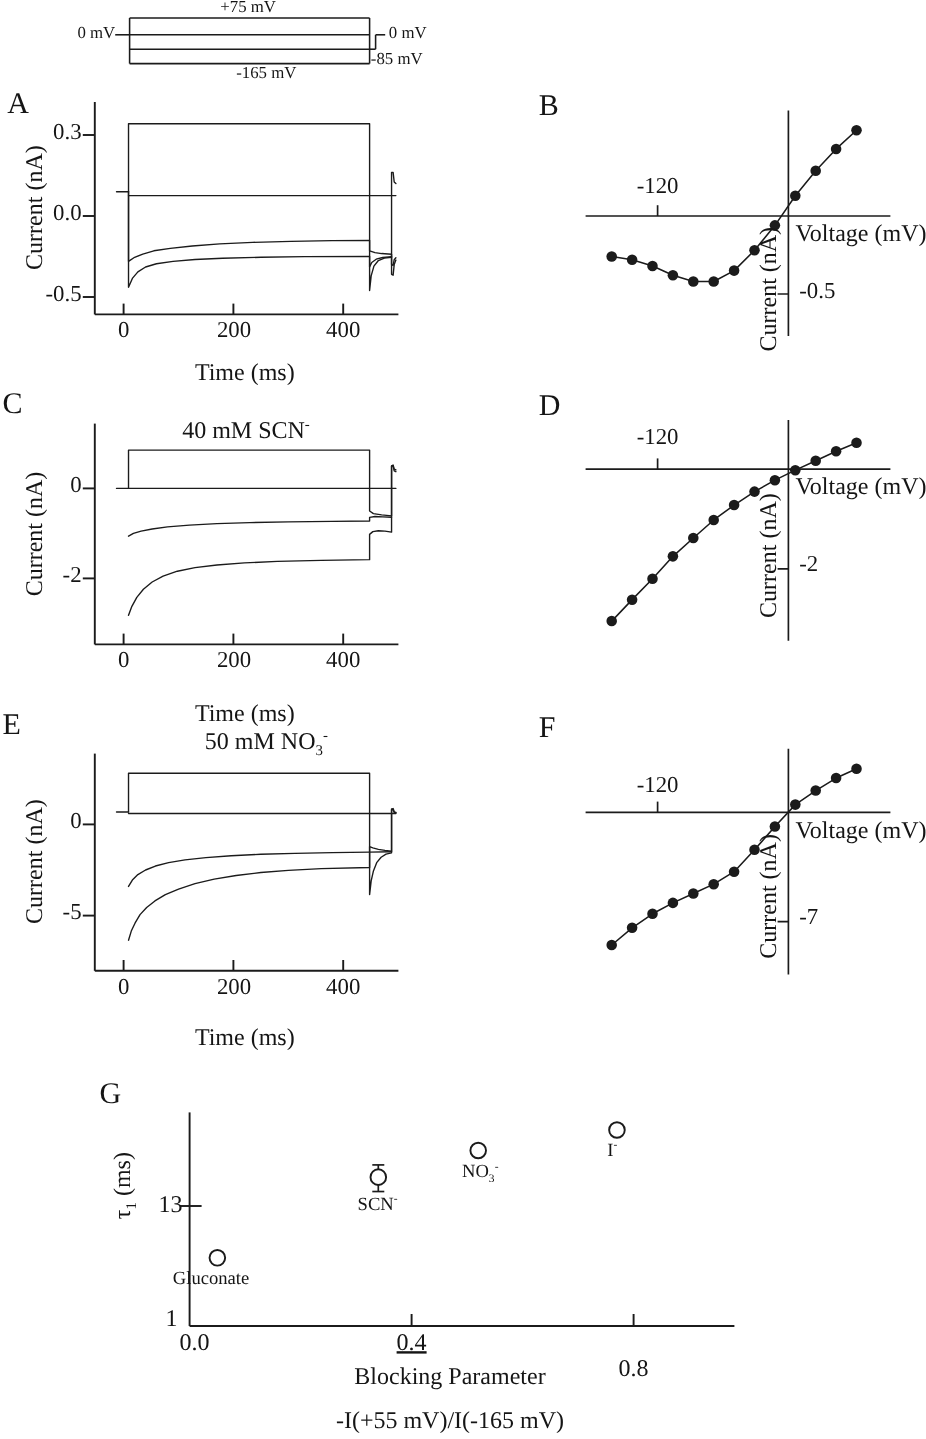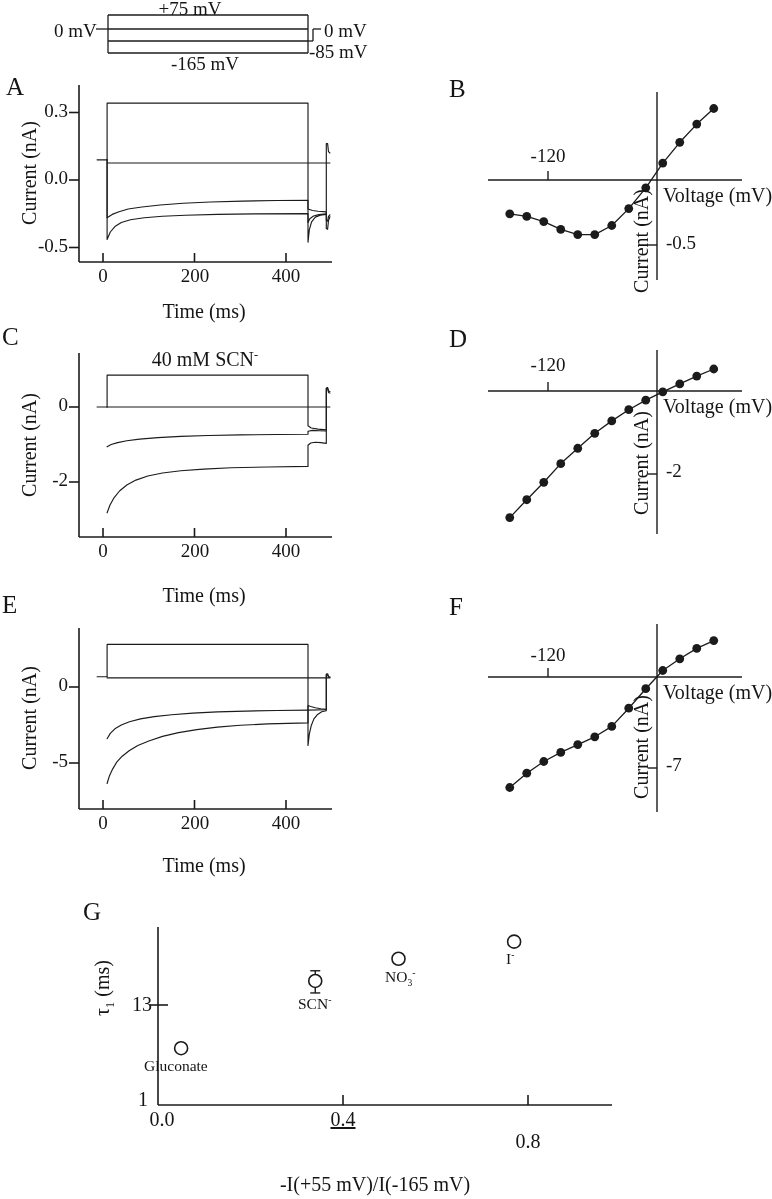--- a/index.html
+++ b/index.html
@@ -2,21 +2,21 @@
 <html><head>
 <meta charset="utf-8">
 <style>
   html,body{margin:0;padding:0;background:#fff;}
   #page{position:relative;width:772px;height:1199px;background:#fff;overflow:hidden;
         font-family:"Liberation Serif","DejaVu Serif",serif;color:#151515;}
   #fig{position:absolute;left:0;top:0;}
   .lbl{position:absolute;white-space:nowrap;font-size:19px;line-height:1.1;}
   .c{text-align:center;}
   .r{text-align:right;}
-  .fs13{font-size:19px;}
+  .fs13{font-size:14px;text-align:right;}
   .fs15{font-size:15.5px;}
   .fs20{font-size:20px;}
   .letter{font-size:25px;}
   .rot{transform:translate(-50%,-50%) rotate(-90deg);transform-origin:center center;font-size:20px;}
   sup{font-size:62%;line-height:0;}
   sub{font-size:62%;line-height:0;}
 </style>
 </head>
 <body>
 
@@ -172,37 +172,39 @@
   <div class="lbl c" style="left:73px;top:541px;width:60px;">0</div>
   <div class="lbl c" style="left:165px;top:541px;width:60px;">200</div>
   <div class="lbl c" style="left:256px;top:541px;width:60px;">400</div>
   <div class="lbl c fs20" style="left:134px;top:584px;width:140px;">Time (ms)</div>
 
   <div class="lbl c" style="left:508px;top:355px;width:80px;">-120</div>
   <div class="lbl fs20" style="left:663px;top:395px;">Voltage (mV)</div>
   <div class="lbl rot" style="left:641px;top:463px;">Current (nA)</div>
   <div class="lbl" style="left:666px;top:461px;">-2</div>
 
+  <div class="lbl c fs20" style="left:122px;top:607px;width:200px;"><span>50 mM NO</span><sub>3</sub><sup>-</sup></div>
   <div class="lbl rot" style="left:29px;top:718px;">Current (nA)</div>
   <div class="lbl r" style="left:18px;top:675px;width:50px;">0</div>
   <div class="lbl r" style="left:18px;top:751px;width:50px;">-5</div>
   <div class="lbl c" style="left:73px;top:813px;width:60px;">0</div>
   <div class="lbl c" style="left:165px;top:813px;width:60px;">200</div>
   <div class="lbl c" style="left:256px;top:813px;width:60px;">400</div>
   <div class="lbl c fs20" style="left:134px;top:854px;width:140px;">Time (ms)</div>
 
   <div class="lbl c" style="left:508px;top:645px;width:80px;">-120</div>
   <div class="lbl fs20" style="left:663px;top:681px;">Voltage (mV)</div>
   <div class="lbl rot" style="left:641px;top:747px;">Current (nA)</div>
   <div class="lbl" style="left:666px;top:755px;">-7</div>
 
   <div class="lbl rot" style="left:102px;top:988px;"><span>τ</span><sub>1</sub><span> (ms)</span></div>
   <div class="lbl r fs20" style="left:112px;top:993px;width:40px;">13</div>
   <div class="lbl r fs20" style="left:108px;top:1088px;width:40px;">1</div>
   <div class="lbl c fs20" style="left:132px;top:1108px;width:60px;">0.0</div>
   <div class="lbl c fs20" style="left:313px;top:1108px;width:60px;text-decoration:underline;">0.4</div>
   <div class="lbl c fs20" style="left:498px;top:1130px;width:60px;">0.8</div>
+  <div class="lbl c fs20" style="left:215px;top:1136px;width:320px;">Blocking Parameter</div>
   <div class="lbl c fs20" style="left:215px;top:1160px;width:320px;margin-top:13px;">-I(+55 mV)/I(-165 mV)</div>
   <div class="lbl fs15" style="left:144px;top:1057px;"><span>Gluconate</span></div>
   <div class="lbl fs15" style="left:298px;top:995px;"><span>SCN</span><sup>-</sup></div>
   <div class="lbl fs15" style="left:385px;top:968px;"><span>NO</span><sub>3</sub><sup>-</sup></div>
   <div class="lbl fs15" style="left:506px;top:950px;"><span>I</span><sup>-</sup></div>
 </div>
 
 </body></html>

